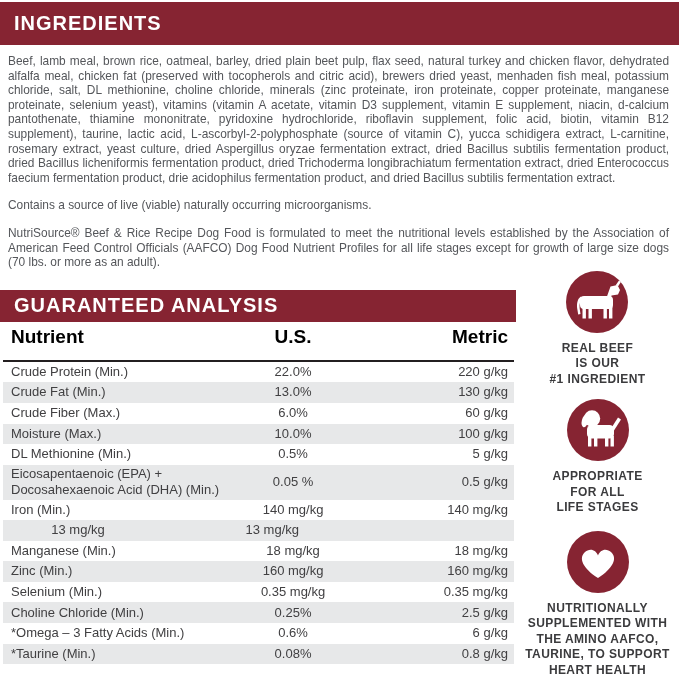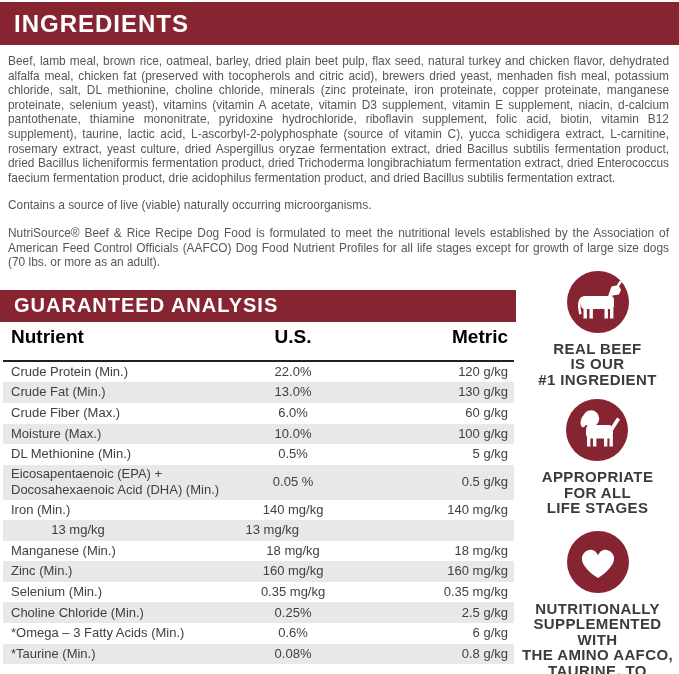--- a/index.html
+++ b/index.html
@@ -5,21 +5,21 @@
   html,body{margin:0;padding:0;background:#fff;}
   .page{
     position:relative;width:679px;height:674px;background:#fff;overflow:hidden;
     font-family:"Liberation Sans", sans-serif;color:#58595B;
   }
   
   .bar{
     background:#862432;color:#fff;display:flex;align-items:center;
     font-weight:bold;letter-spacing:1px;
   }
-  .bar-ingredients{height:43px;font-size:24px;padding-left:14px;margin-top:2px;}
+  .bar-ingredients{height:43px;font-size:20px;padding-left:14px;margin-top:2px;}
   .bar-analysis{height:32px;font-size:20px;padding-left:14px;width:502px;margin-top:20px;}
   
   .copy{margin:9px 10px 0 8px;font-size:11.9px;line-height:14.6px;text-align:justify;color:#54565A;}
   .copy.single{text-align:left;margin-top:13px;}
   .copy.formulated{margin-top:13px;}
   
   .split{display:flex;}
   .left-col{width:516px;flex:0 0 516px;}
   .sidebar{flex:1;display:flex;flex-direction:column;align-items:center;padding-top:0;}
   
@@ -28,21 +28,21 @@
   .t-row{display:flex;min-height:18.6px;align-items:center;line-height:16.4px;padding:1px 0;}
   .t-row:nth-child(even){background:#E7E8E9;}
   .c-nutrient{width:215px;padding-left:8px;white-space:pre-line;}
   .c-us{width:150px;text-align:center;}
   .c-metric{width:146px;text-align:right;padding-right:6px;}
   
   .badge{display:flex;flex-direction:column;align-items:center;}
   .badge-icon{width:62px;height:62px;}
   .badge-caption{
     margin-top:8px;text-align:center;font-weight:bold;color:#3B3B3D;
-    font-size:15px;line-height:15.5px;letter-spacing:0.4px;
+    font-size:12px;line-height:15.5px;letter-spacing:0.4px;
   }
   .badge1{margin-top:1px;}
   .badge2{margin-top:12px;}
   .badge3{margin-top:15px;}
 </style>
 </head>
 <body>
 
 <div class="page">
 
@@ -63,21 +63,21 @@
       <div class="ga-table">
         <div class="t-head">
           <div class="c-nutrient">Nutrient</div>
           <div class="c-us">U.S.</div>
           <div class="c-metric">Metric</div>
         </div>
         <div id="ga-rows">
             <div class="t-row">
               <div class="c-nutrient">Crude Protein (Min.)</div>
               <div class="c-us">22.0%</div>
-              <div class="c-metric">120 g/kg</div>
+              <div class="c-metric">220 g/kg</div>
             </div>
             <div class="t-row">
               <div class="c-nutrient">Crude Fat (Min.)</div>
               <div class="c-us">13.0%</div>
               <div class="c-metric">130 g/kg</div>
             </div>
             <div class="t-row">
               <div class="c-nutrient">Crude Fiber (Max.)</div>
               <div class="c-us">6.0%</div>
               <div class="c-metric">60 g/kg</div>

